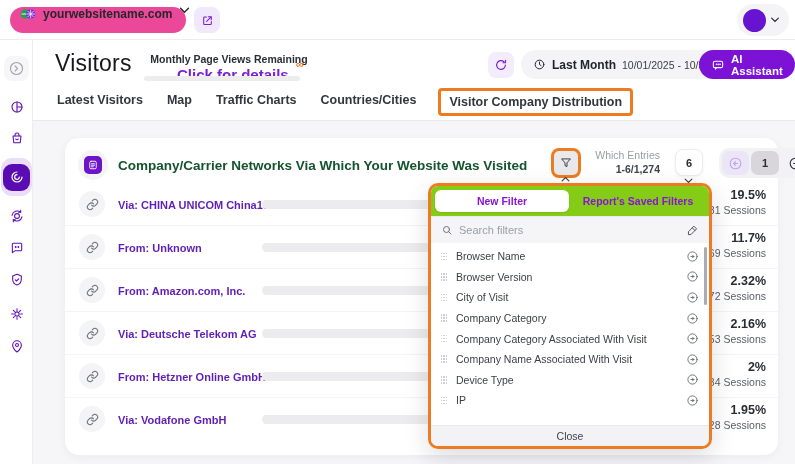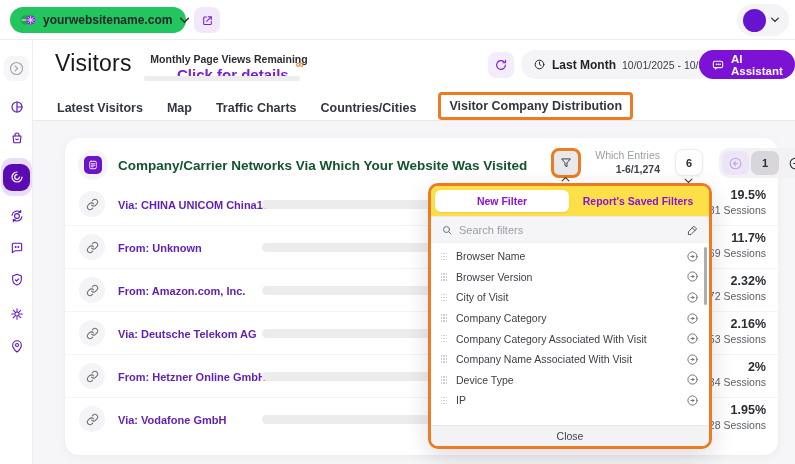--- a/index.html
+++ b/index.html
@@ -2,21 +2,21 @@
 <html><head>
 <meta charset="utf-8">
 <style>
   * { margin:0; padding:0; box-sizing:border-box; }
   html,body { width:795px; height:464px; background:#fff; font-family:"Liberation Sans", sans-serif; }
   #app { position:relative; width:795px; height:464px; overflow:hidden; background:#fff; }
   svg { display:block; }
 
   
   .topbar { position:absolute; left:0; top:0; width:795px; height:40px; background:#fff; border-bottom:1px solid #ededf0; z-index:30; }
-  .domain-pill { position:absolute; left:10px; top:7px; width:176px; height:26px; background:#22c55e; border-radius:13px; display:flex; align-items:center; gap:7px; padding:0 10px; cursor:pointer; }
+  .domain-pill { position:absolute; left:10px; top:7px; width:176px; height:26px; background:#ec4899; border-radius:13px; display:flex; gap:7px; padding:0 10px; cursor:pointer; }
   .domain-pill .txt { font-size:12px; color:#25272b; font-weight:bold; flex:1; }
   .open-site-btn { position:absolute; left:194px; top:7px; width:26px; height:26px; background:#f1e8fb; border-radius:8px; display:flex; align-items:center; justify-content:center; cursor:pointer; }
   .avatar-group { position:absolute; right:6px; top:4px; width:52px; height:32px; background:#f4f4f6; border-radius:16px; display:flex; align-items:center; padding:0 6px; gap:4px; cursor:pointer; }
   .avatar-dot { width:23px; height:23px; border-radius:50%; background:#6614cf; }
 
   
   .sidebar { position:absolute; left:0; top:40px; width:33px; height:424px; background:#fff; border-right:1px solid #ededf0; z-index:20; }
   .side-ic { position:absolute; left:4px; width:25px; height:25px; border-radius:8px; display:flex; align-items:center; justify-content:center; cursor:pointer; }
   .side-ic.gray { background:#f6f6f8; }
   .side-active-halo { position:absolute; left:1px; width:31px; height:38px; border-radius:11px; background:#e9ddf8; display:flex; align-items:center; justify-content:center; cursor:pointer; }
@@ -30,21 +30,21 @@
   .quota-value { position:absolute; left:152px; top:5px; font-size:11px; font-weight:bold; color:#f97316; }
   .quota-bar { position:absolute; left:0; top:23px; width:156px; height:5px; background:#ededee; border-radius:3px; }
   .refresh-btn { position:absolute; left:488px; top:52px; width:26px; height:26px; border-radius:8px; background:#f3ecfc; display:flex; align-items:center; justify-content:center; cursor:pointer; }
   .period-pill { position:absolute; left:521px; top:50px; height:29px; background:#f4f4f6; border-radius:15px; display:flex; align-items:center; gap:6px; padding:0 12px; cursor:pointer; }
   .period-label { font-size:12px; font-weight:bold; color:#1f2227; }
   .date-range { font-size:10.5px; color:#3c4046; }
   .ai-btn { position:absolute; left:699px; top:50px; height:29px; padding:0 12px; background:#7b12d6; border-radius:15px; display:flex; align-items:center; gap:6px; cursor:pointer; }
   .ai-btn .lbl { font-size:11.5px; font-weight:bold; color:#fff; }
 
   
-  .tabs { position:absolute; left:33px; top:88px; width:762px; height:33px; display:flex; align-items:flex-end; gap:20px; padding-left:22px; border-bottom:1px solid #e9e9ec; background:#fff; }
+  .tabs { position:absolute; left:33px; top:88px; width:762px; height:33px; display:flex; align-items:flex-start; gap:20px; padding-left:22px; border-bottom:1px solid #e9e9ec; background:#fff; }
   .tab { font-size:12.5px; font-weight:600; color:#33373d; cursor:pointer; white-space:nowrap; padding:5px 2px; }
   .tab.active { border:3px solid #ed7b22; border-radius:4px; padding:4px 8px; }
 
   
   .content-bg { position:absolute; left:33px; top:121px; width:762px; height:343px; background:#f6f6f8; }
   .card { position:absolute; left:65px; top:138px; width:713px; height:317px; background:#fff; border-radius:14px; box-shadow:0 2px 10px rgba(30,20,60,.05); }
   .card-head-icon { position:absolute; left:13px; top:12px; width:30px; height:30px; border-radius:50%; background:#f4f4f6; display:flex; align-items:center; justify-content:center; }
   .card-head-icon .doc { width:18px; height:18px; border-radius:5px; background:#6d13c9; display:flex; align-items:center; justify-content:center; }
   .card-title { position:absolute; left:53px; top:20px; font-size:13.5px; font-weight:bold; color:#14532d; }
   .funnel-btn { position:absolute; left:486px; top:10px; width:30px; height:30px; background:#e9e8eb; border:3px solid #ed7b22; border-radius:8px; display:flex; align-items:center; justify-content:center; cursor:pointer; }
@@ -65,21 +65,21 @@
   .net-row:last-child { border-bottom:none; }
   .row-link { position:absolute; left:14px; top:8px; width:26px; height:26px; border-radius:50%; background:#f4f4f6; display:flex; align-items:center; justify-content:center; }
   .row-label { position:absolute; left:53px; top:0; height:43px; display:flex; align-items:center; font-size:11px; font-weight:bold; color:#5f1eb5; }
   .row-track { position:absolute; left:197px; top:17px; width:433px; height:9px; background:#ececee; border-radius:5px; }
   .row-fill { height:9px; background:#5a12b5; border-radius:5px; }
   .row-pct { position:absolute; right:12px; top:5px; font-size:12.5px; font-weight:bold; color:#2a2e34; }
   .row-sessions { position:absolute; right:12px; top:21px; font-size:10.5px; color:#5c6168; }
 
   
   .filter-panel { position:absolute; left:428px; top:183px; width:284px; height:266px; background:#fff; border:3px solid #ed7b22; border-radius:10px; box-shadow:0 8px 24px rgba(20,10,40,.14); z-index:10; overflow:hidden; display:flex; flex-direction:column; }
-  .fp-tabs { height:30px; background:#fde047; display:flex; align-items:center; padding:4px; gap:2px; }
+  .fp-tabs { height:30px; background:#84cc16; display:flex; align-items:center; padding:4px; gap:2px; }
   .fp-tab { flex:1; height:22px; display:flex; align-items:center; justify-content:center; font-size:10.5px; font-weight:bold; color:#8b12d8; border-radius:6px; cursor:pointer; }
   .fp-tab.active { background:#fff; box-shadow:0 1px 2px rgba(0,0,0,.08); }
   .fp-search { height:27px; background:#f5f4f7; border-top:1px solid #eceaf0; display:flex; align-items:center; gap:6px; padding:0 10px; }
   .fp-search input { flex:1; border:none; outline:none; background:transparent; font-size:11px; color:#3a3e45; font-family:"Liberation Sans", sans-serif; }
   .fp-search input::placeholder { color:#9aa0a6; }
   .fp-list { flex:1; background:#fff; position:relative; padding-top:3px; }
   .fp-item { height:20.6px; display:flex; align-items:center; gap:8px; padding:0 10px 0 9px; cursor:pointer; }
   .fp-item .lbl { flex:1; font-size:10.5px; color:#3a3e45; }
   .drag-dots { width:8px; height:9px; display:grid; grid-template-columns:repeat(3,1fr); grid-template-rows:repeat(3,1fr); }
   .drag-dots i { width:1.6px; height:1.6px; border-radius:50%; background:#c3c6cc; justify-self:center; align-self:center; }

